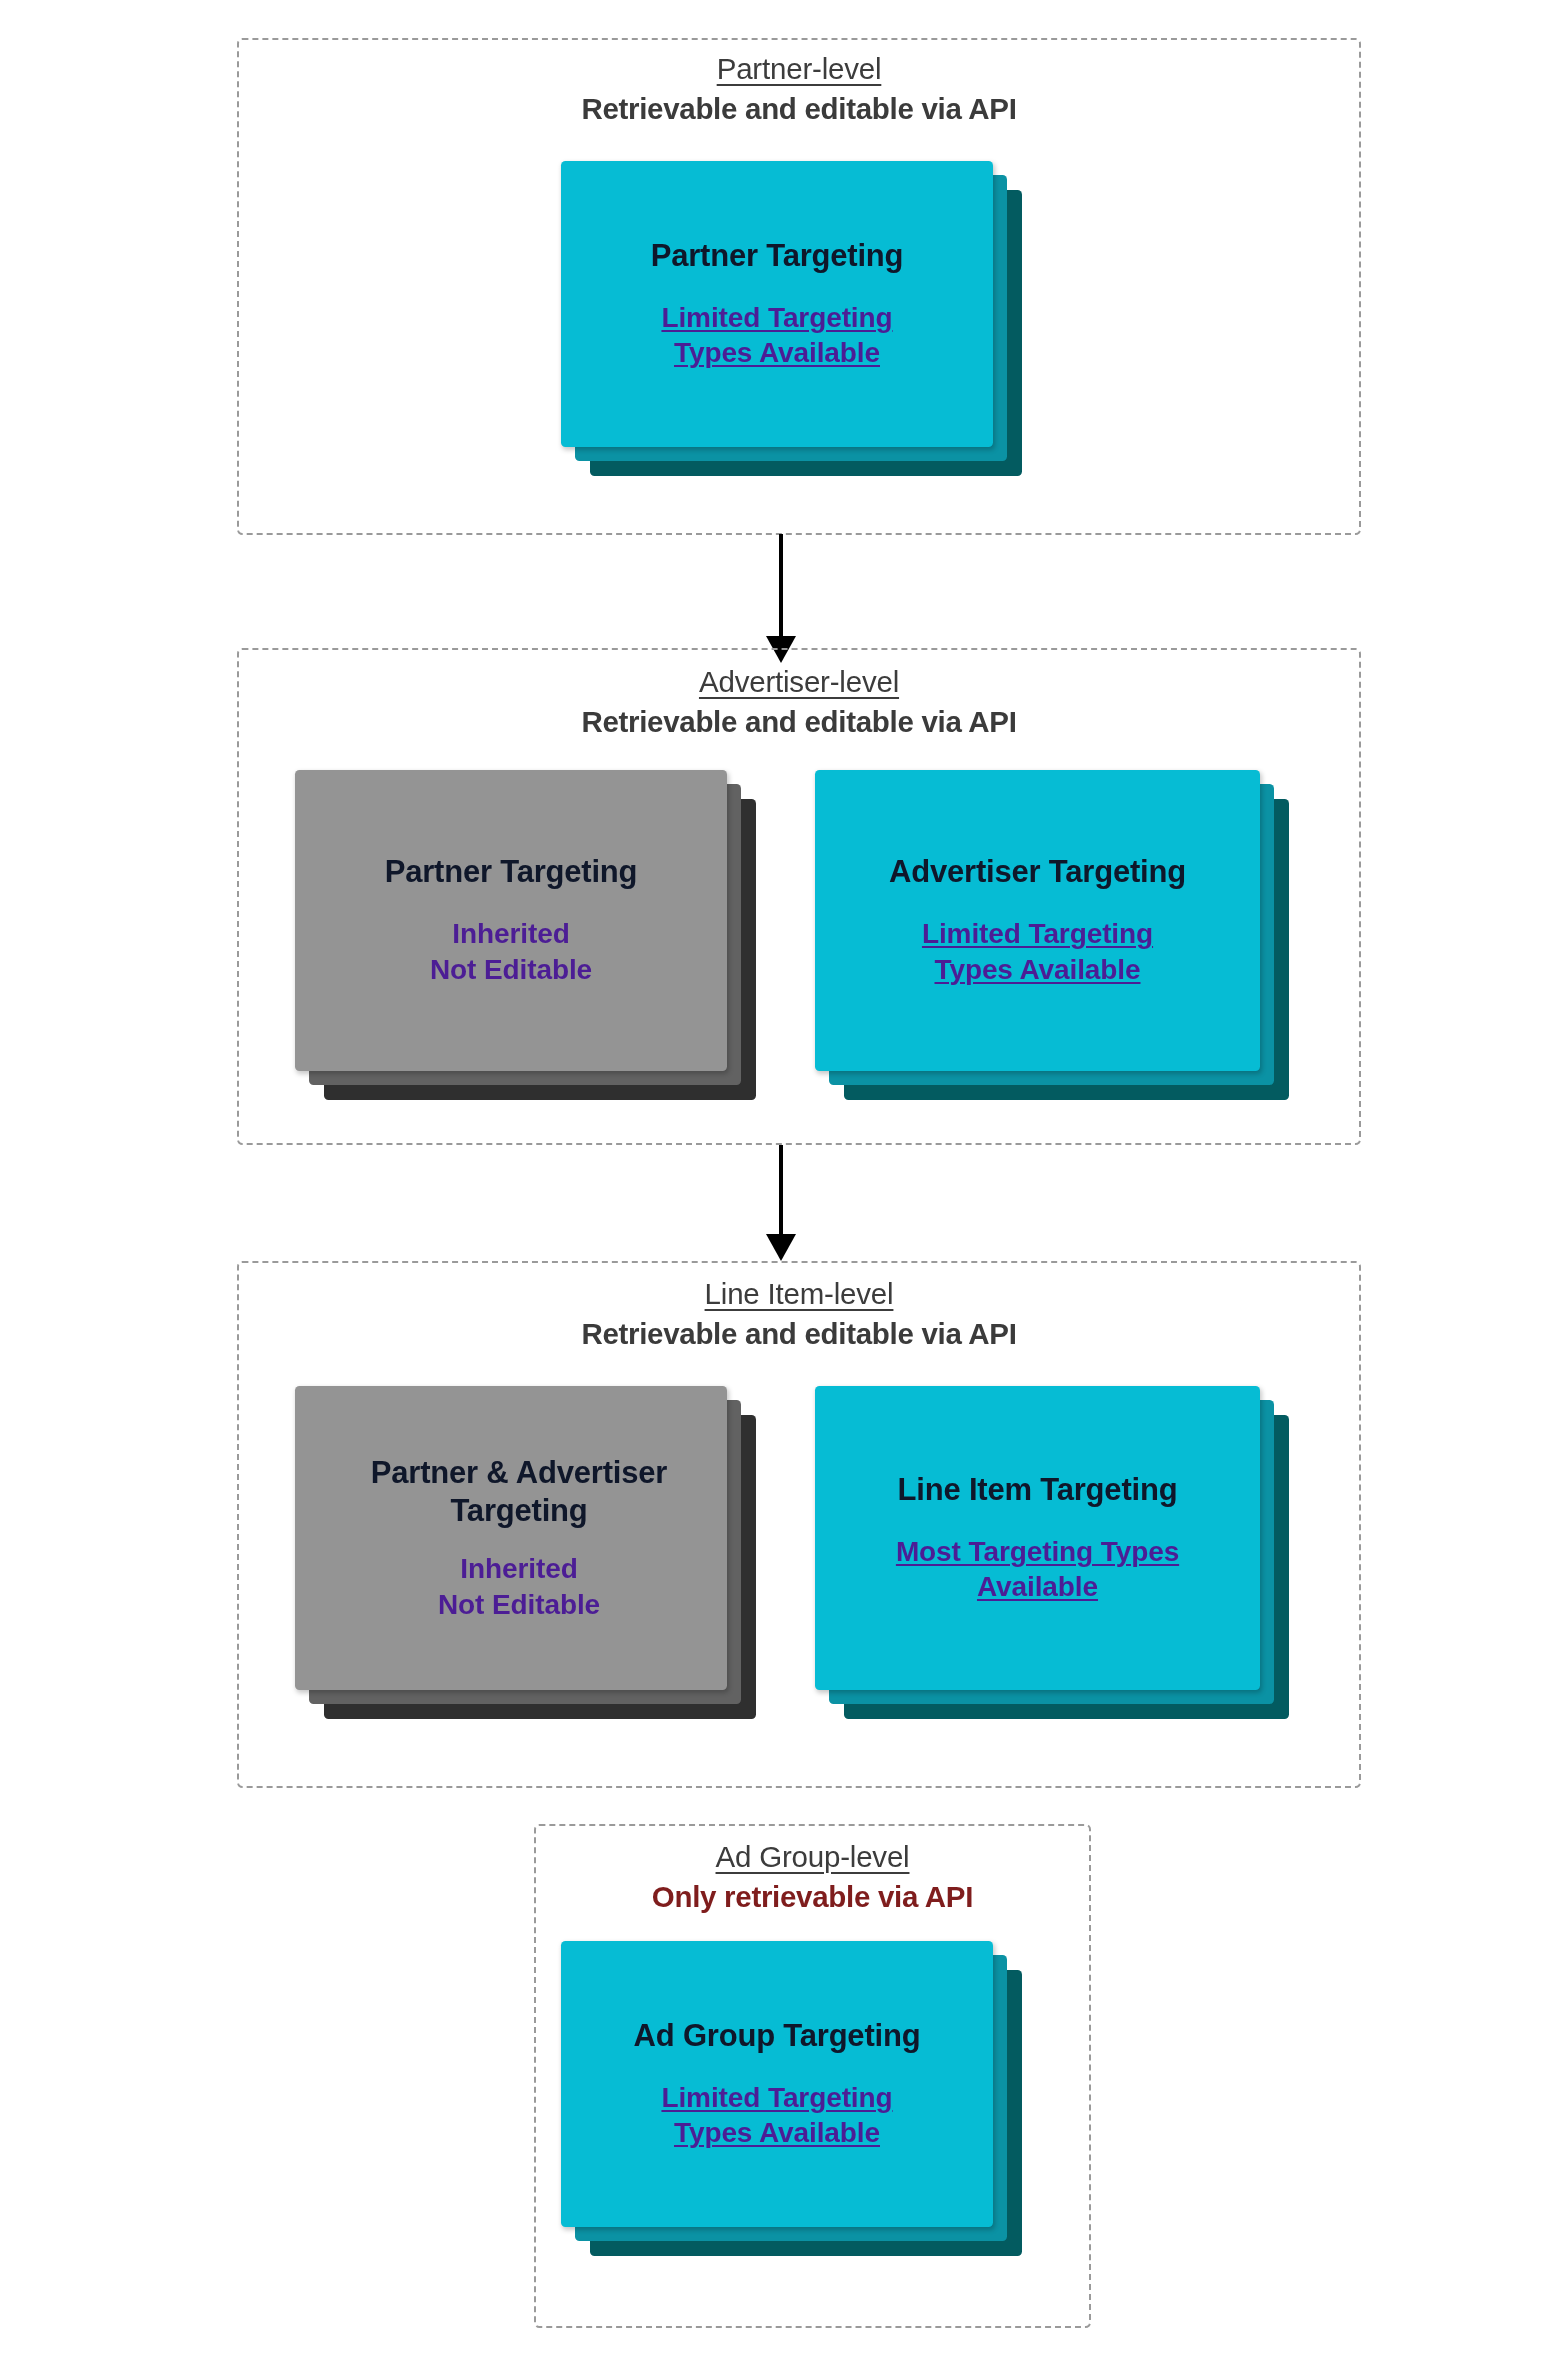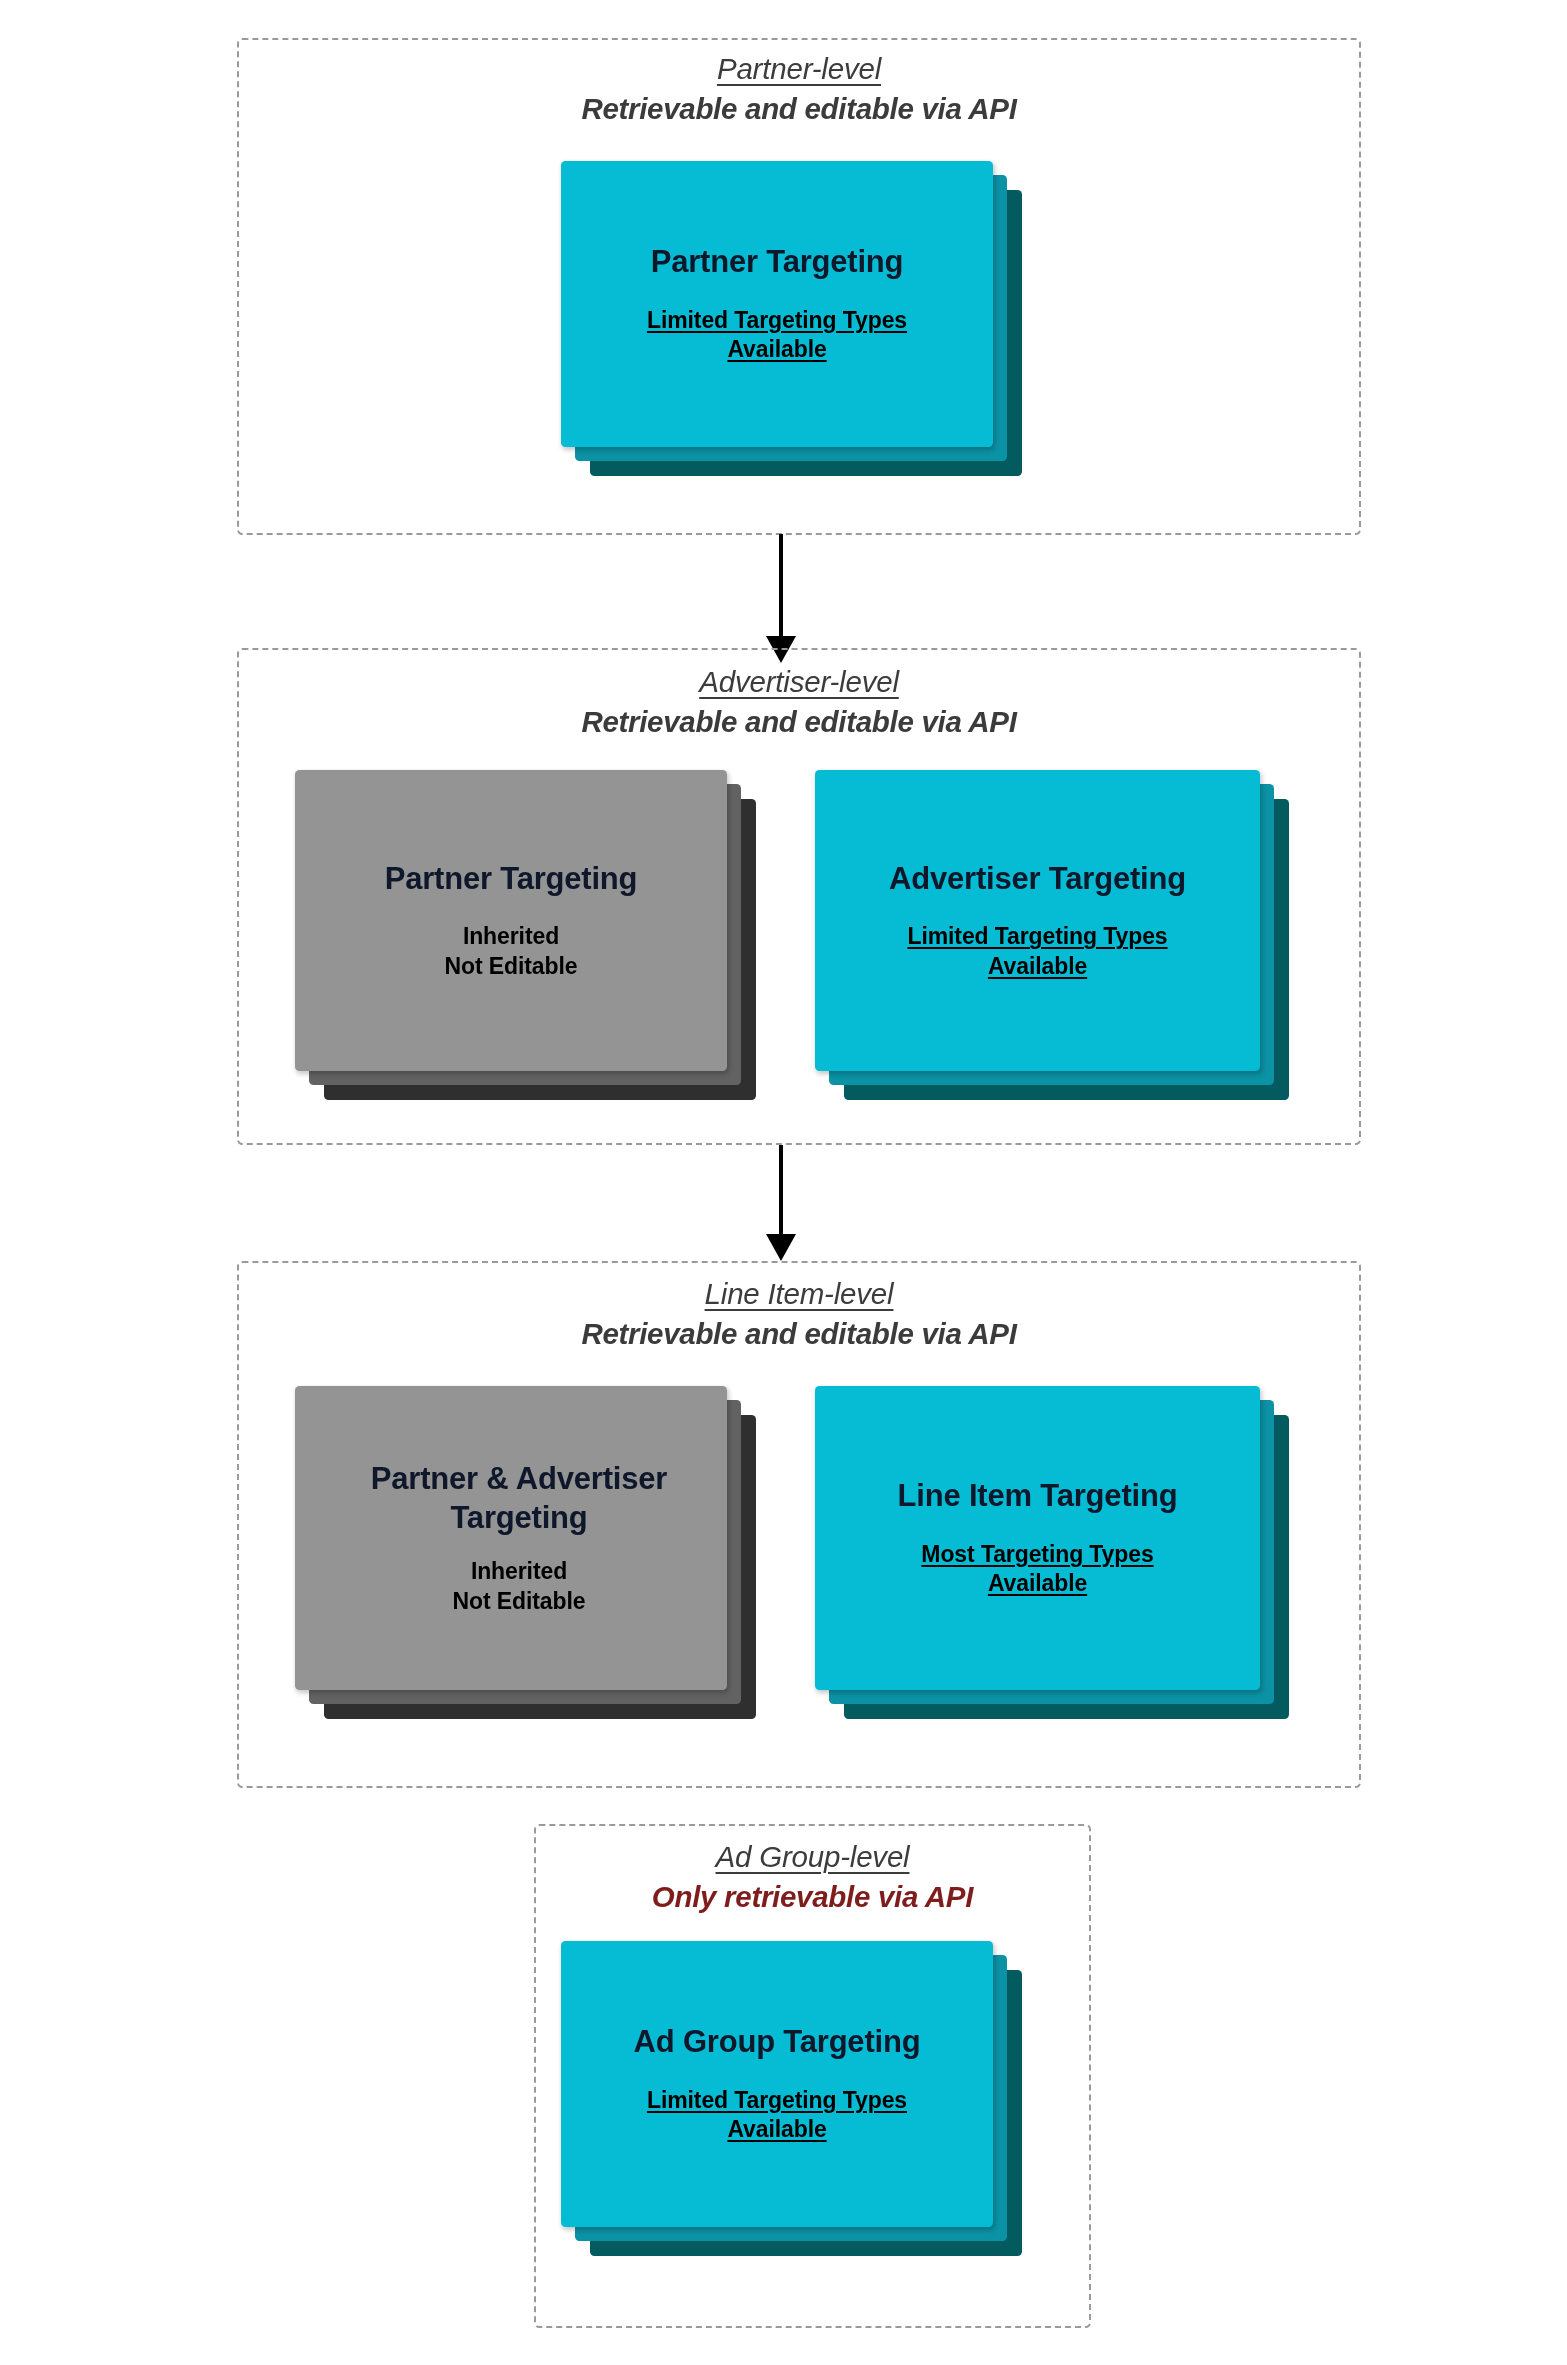--- a/index.html
+++ b/index.html
@@ -25,21 +25,20 @@
     border: 2.7px dashed #9a9a9a;
     border-radius: 5.4px;
     background: transparent;
   }
 
   .level-header {
     position: absolute;
     left: 0;
     right: 0;
     text-align: center;
-    font-style: italic;
   }
 
   .level-title {
     display: inline-block;
     font-size: 29.5px;
     font-weight: 400;
     color: #3c3c3c;
     text-decoration: underline;
     text-underline-offset: 4.5px;
     text-decoration-thickness: 1.8px;
@@ -92,23 +91,23 @@
     font-size: 31px;
     font-weight: 700;
     color: #0f172a;
     text-align: center;
     line-height: 1.25;
     letter-spacing: -0.2px;
     padding: 0 14.3px;
   }
 
   .card-sub {
-    font-size: 23px;
+    font-size: 28px;
     font-weight: 700;
-    color: #000000;
+    color: #4c1d95;
     text-align: center;
     line-height: 1.28;
     letter-spacing: -0.1px;
     margin-top: 24px;
     padding: 0 12.5px;
   }
   .card-sub.linked {
     text-decoration: underline;
     text-underline-offset: 2.7px;
     text-decoration-thickness: 1.8px;

